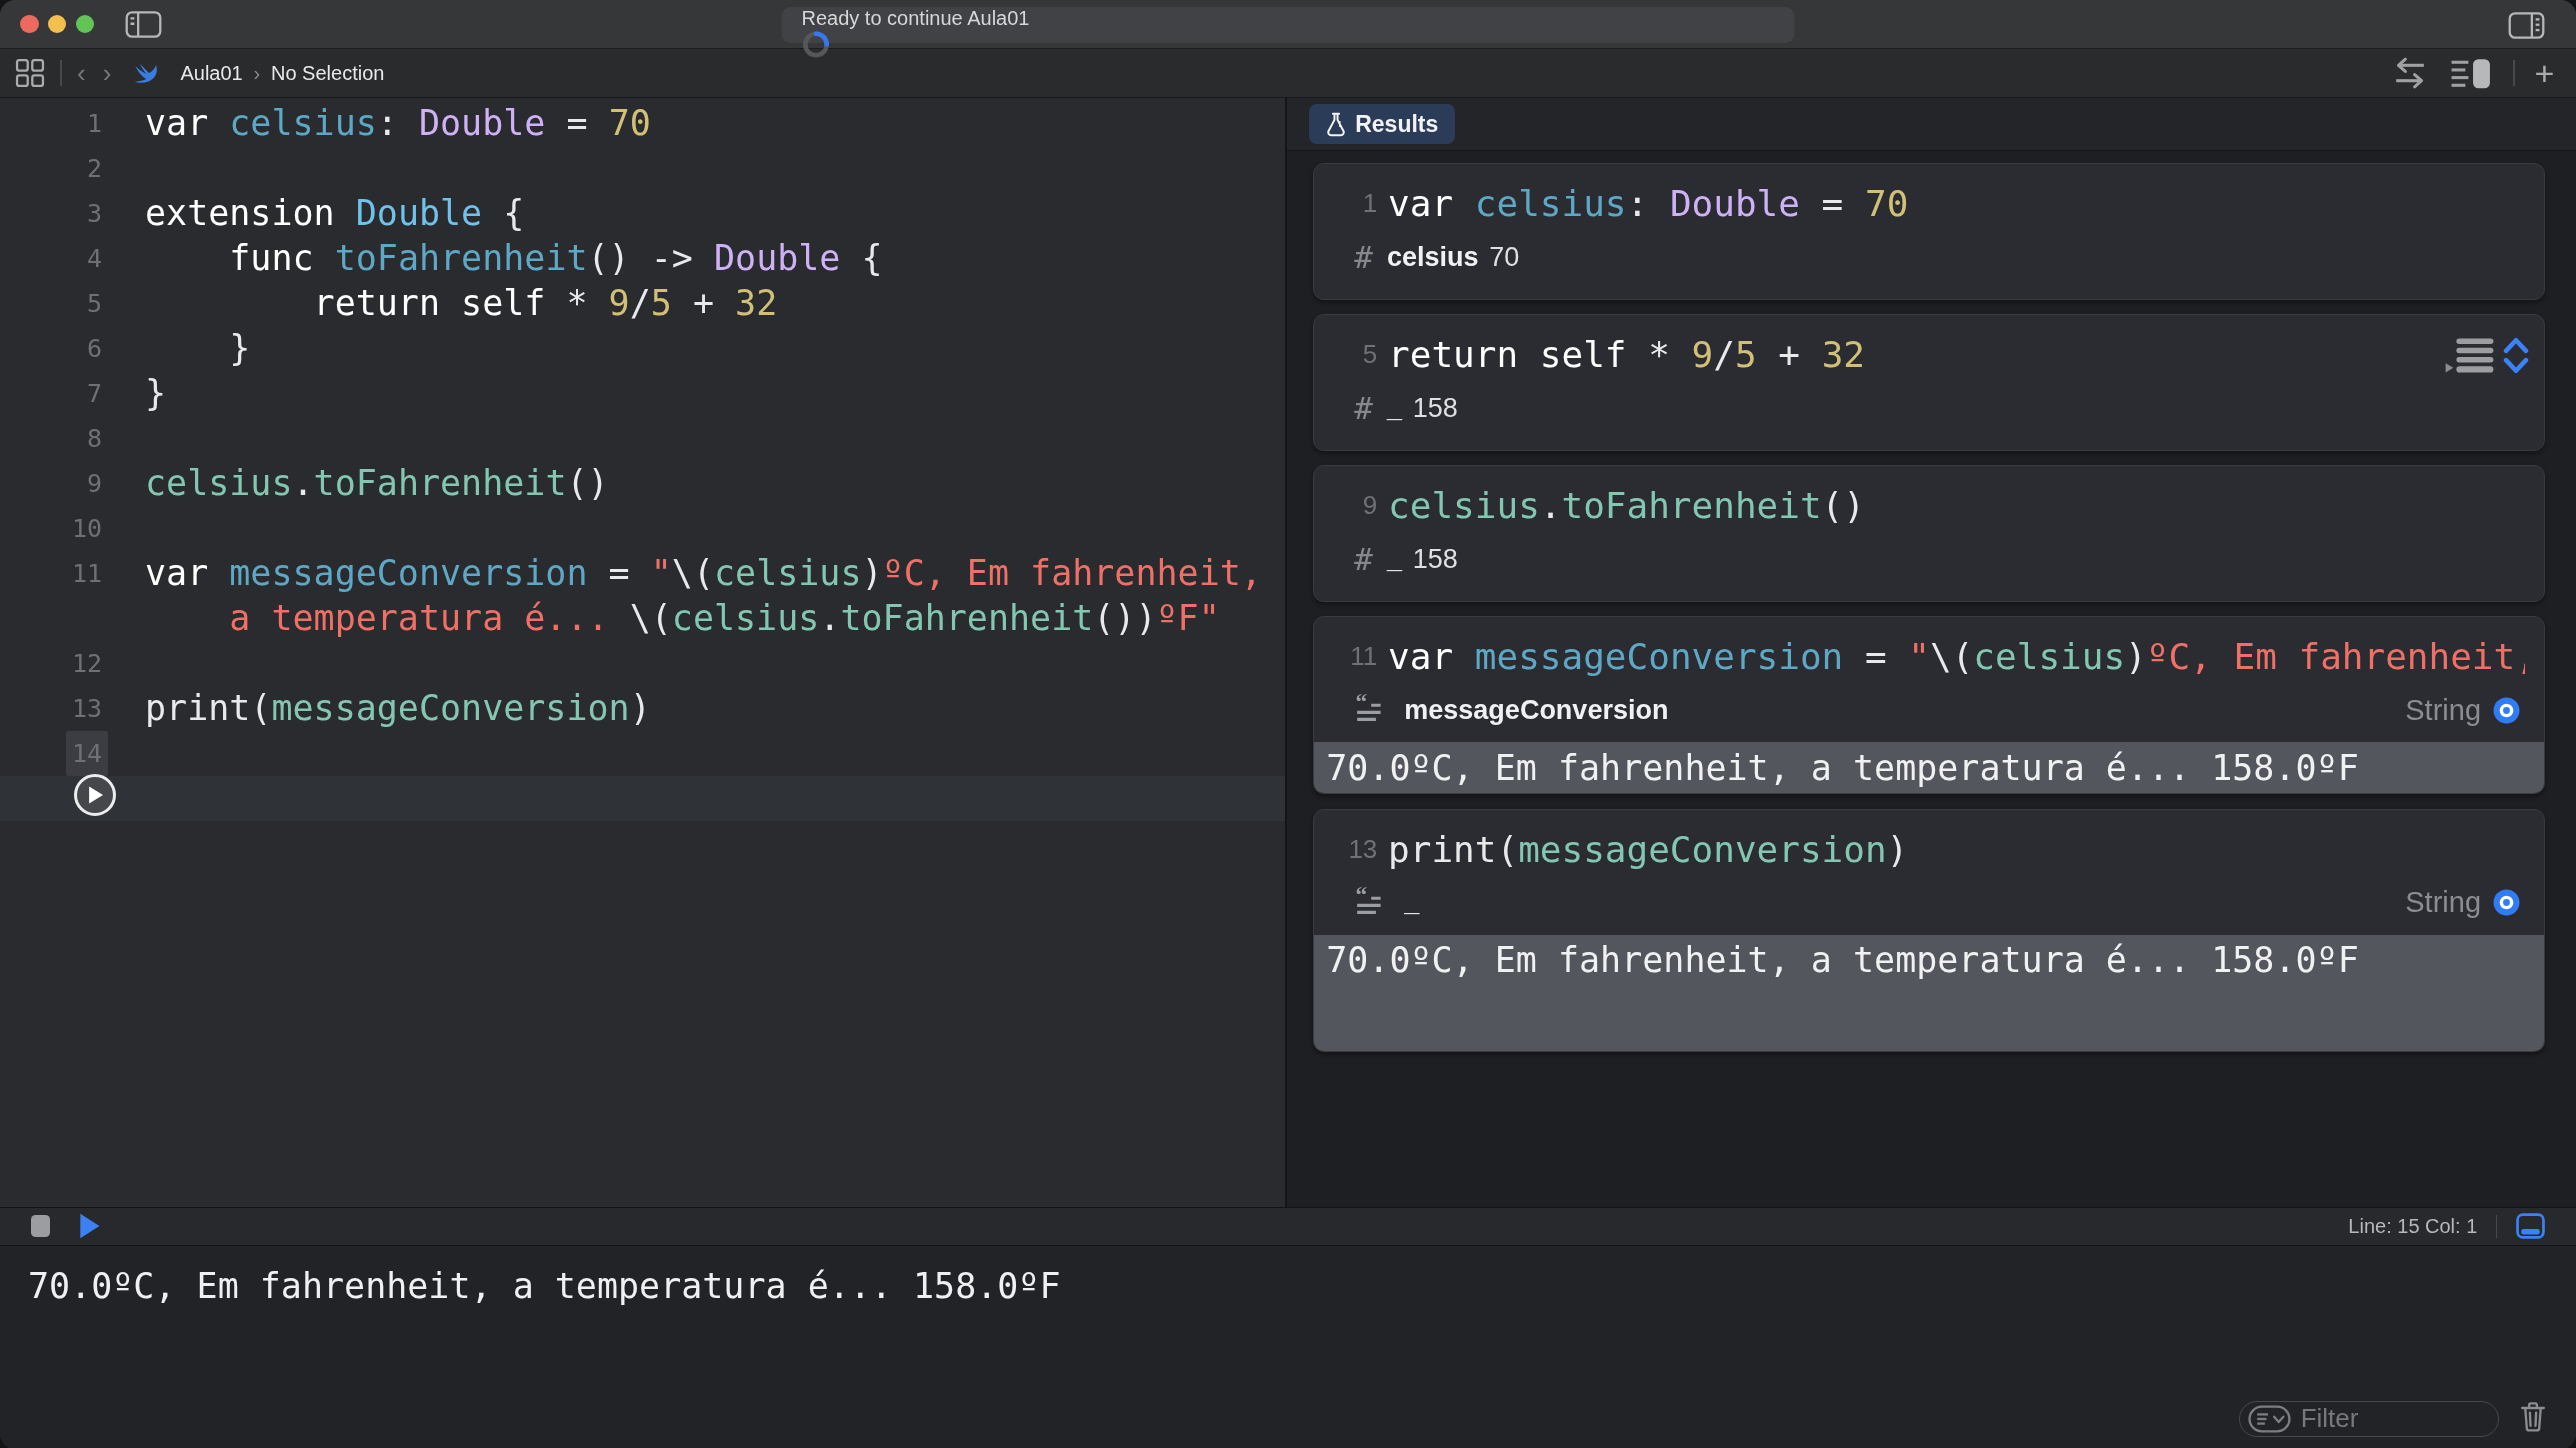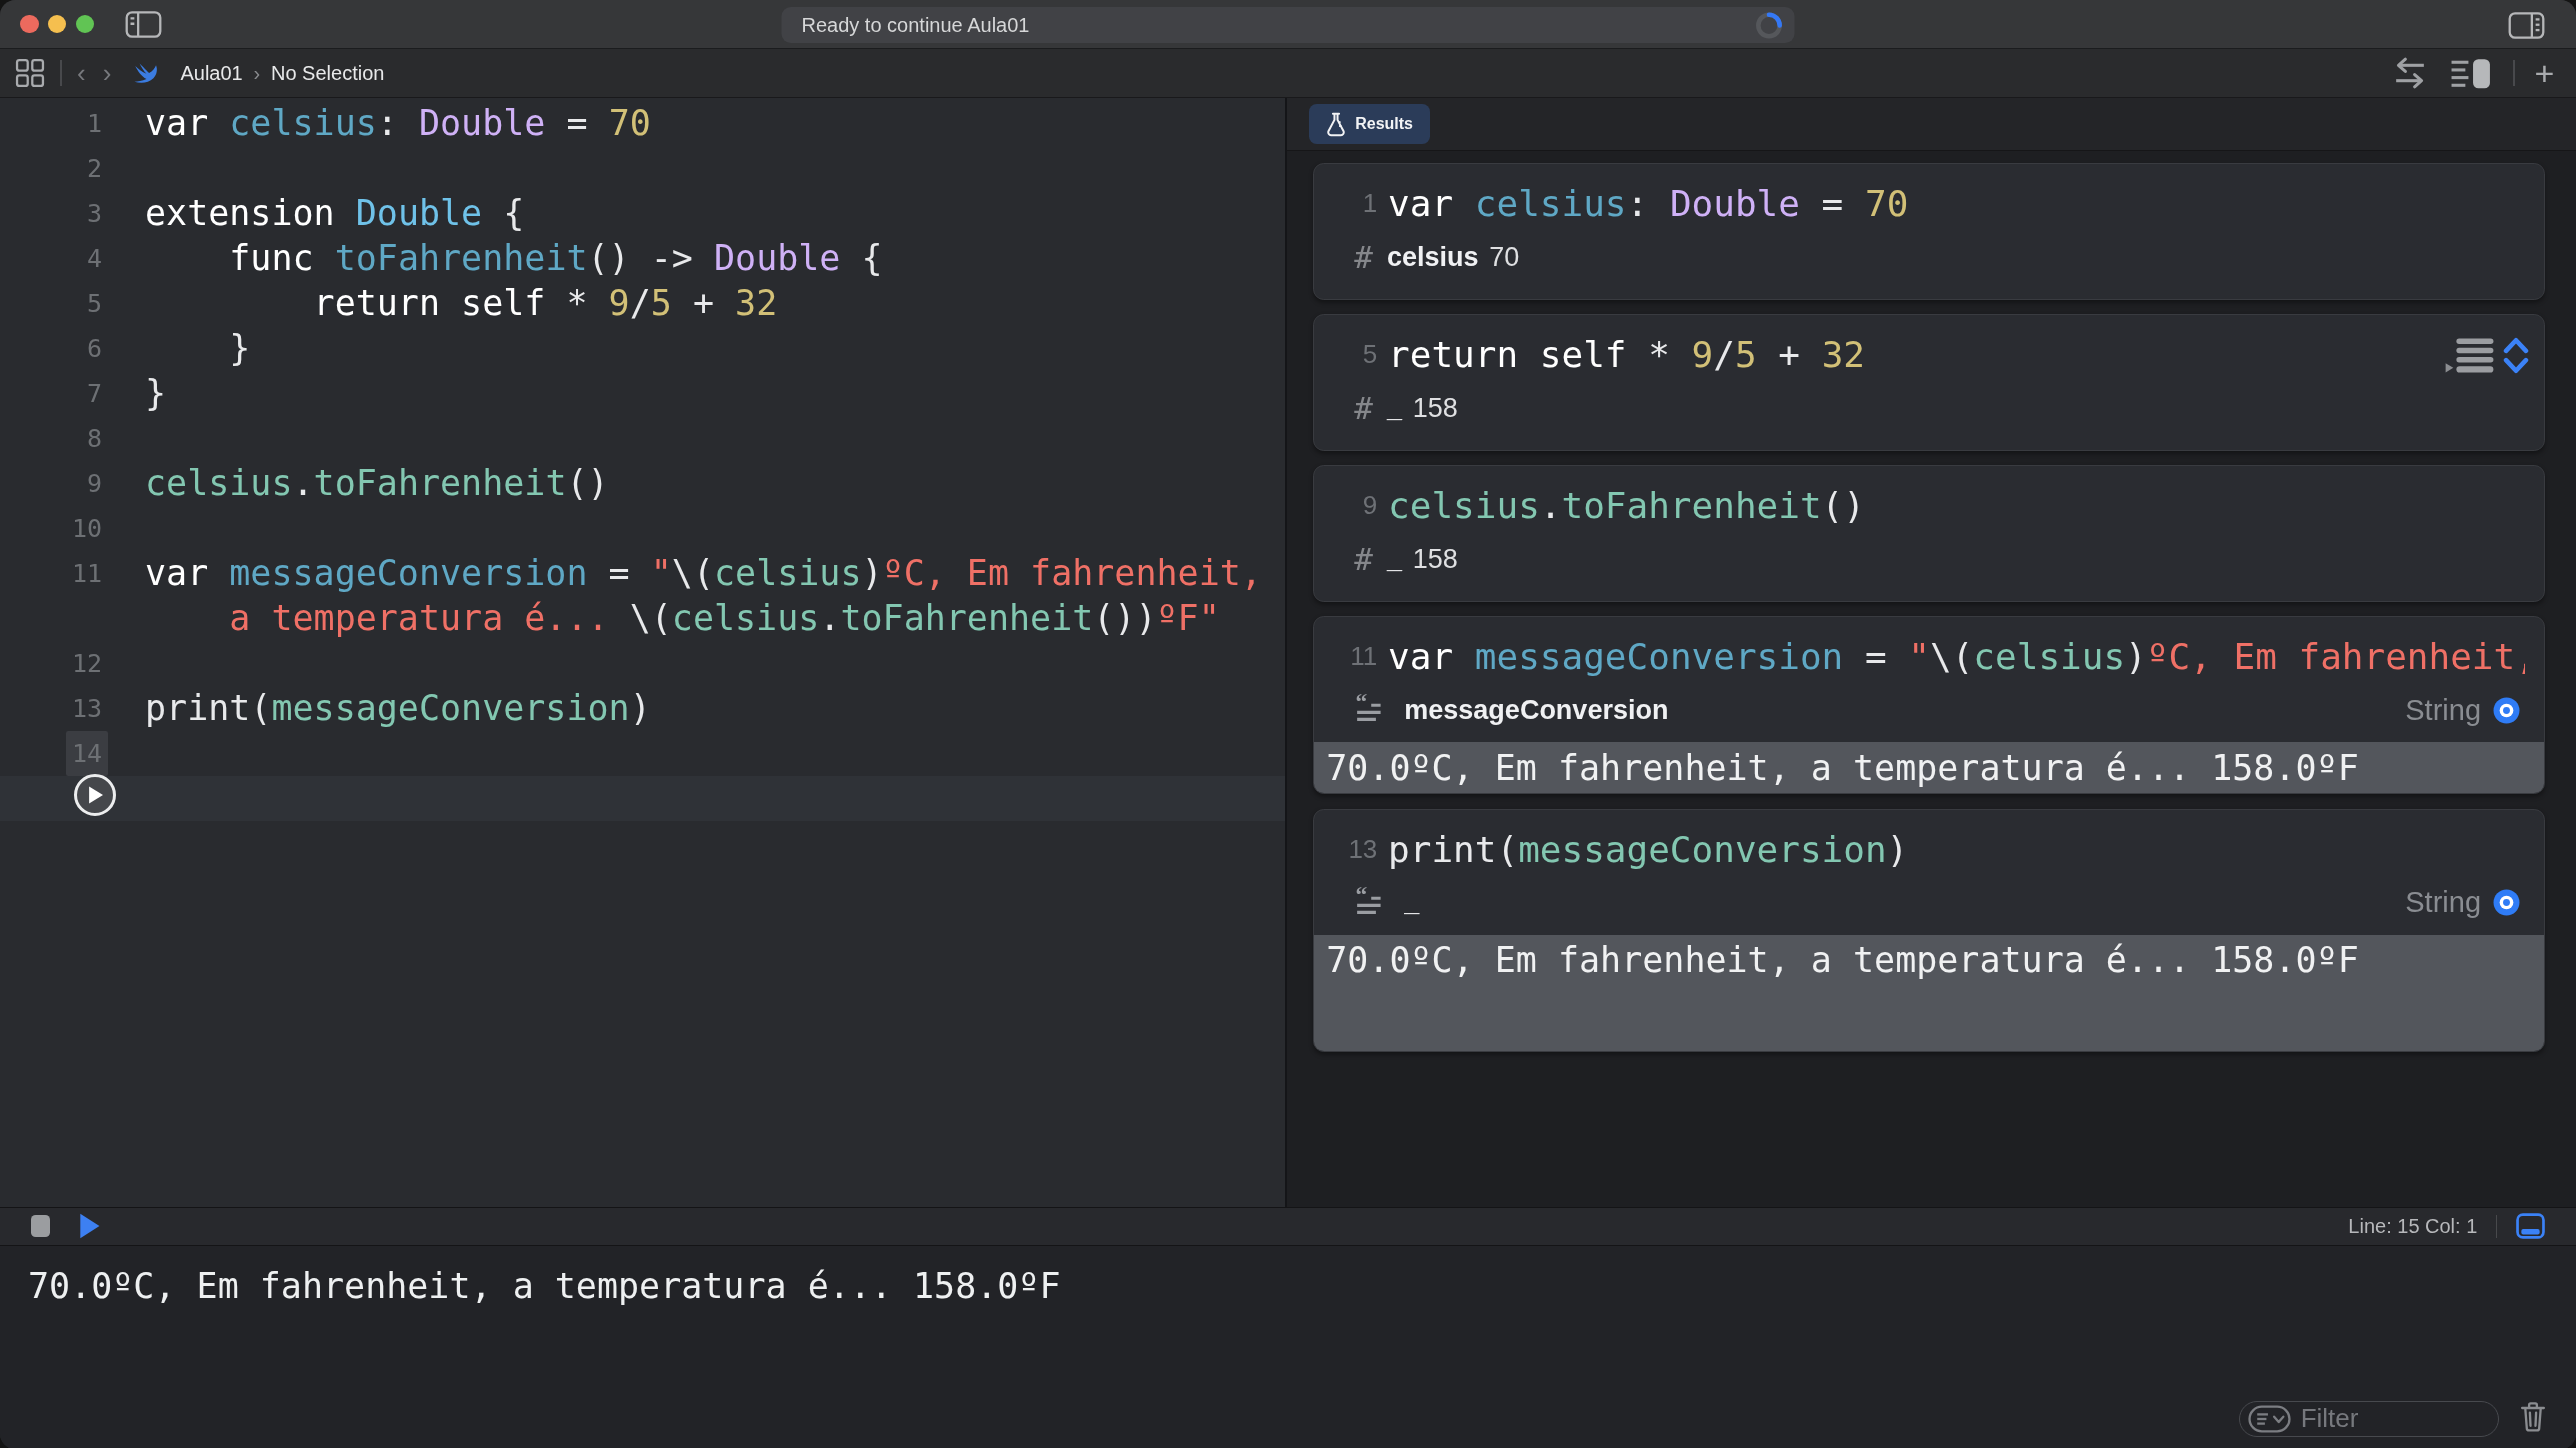--- a/index.html
+++ b/index.html
@@ -5,21 +5,21 @@
   * { margin:0; padding:0; box-sizing:border-box; }
   html,body { width:2576px; height:1449px; background:#141414; font-family:"Liberation Sans", sans-serif; }
   .window { width:2576px; height:1449px; background:#292b2f; border-radius:15.5px; overflow:hidden; display:flex; flex-direction:column; }
 
   
   .titlebar { height:49px; background:#363739; border-bottom:1.5px solid #1b1c1e; position:relative; display:flex; align-items:center; flex:0 0 auto; }
   .lights { display:flex; gap:9.3px; margin-left:20px; }
   .light { width:18.6px; height:18.6px; border-radius:50%; }
   .l-red{background:#ec6a5e;} .l-yellow{background:#f5bf4f;} .l-green{background:#61c454;}
   .tb-icon { color:#b6b7b9; margin-left:31px; display:flex; }
-  .status-pill { position:absolute; left:50%; top:7px; transform:translateX(-50%); width:1013px; height:36px; background:#414246; border-radius:9.3px; display:flex; align-items:center; padding:0 10.8px 0 20px; }
+  .status-pill { position:absolute; left:50%; top:7px; transform:translateX(-50%); width:1013px; height:36px; background:#414246; border-radius:9.3px; display:flex; align-items:flex-start; padding:0 10.8px 0 20px;flex-direction:column; }
   .status-text { font-size:20px; color:#d6d7d8; flex:1; }
   .panel-toggle { position:absolute; right:31px; top:10.8px; color:#b6b7b9; }
 
   
   .toolbar { height:49px; background:#2a2b2d; border-bottom:1.5px solid #19191b; display:flex; align-items:center; flex:0 0 auto; }
   .tool-left { display:flex; align-items:center; margin-left:14px; gap:14px; }
   .vsep { width:1.5px; height:26px; background:#48494c; }
   .chev { color:#77797d; font-size:26px; line-height:26px; padding:0 1.5px; }
   .crumbs { display:flex; align-items:center; gap:10.8px; margin-left:4px; }
   .crumb { font-size:20px; color:#e8e9ea; }
@@ -40,21 +40,21 @@
   .ghl .numbox { background:#3b3d42; }
   .ecode { font-family:"DejaVu Sans Mono", monospace; font-size:35px; line-height:45px; white-space:pre; margin-left:29px; }
   .play-circle { position:absolute; left:74px; top:676px; width:42px; height:42px; border-radius:50%; border:3.1px solid #ecedee; background:#45474b; display:flex; align-items:center; justify-content:center; }
 
   .kw{color:#ffffff;font-weight:normal} .nm{color:#5fa8c5} .ty{color:#6fc2e9} .tl{color:#cfb1f6}
   .num{color:#d2c077} .str{color:#ef7066} .itp{color:#83c7b1} .pl{color:#e8e9eb}
 
   
   .results-header { height:53px; background:#242528; border-bottom:1.5px solid #161618; display:flex; align-items:center; flex:0 0 auto; }
   .results-tab { margin-left:21.6px; height:40px; background:#2b3c59; border-radius:7.7px; display:inline-flex; align-items:center; gap:9.3px; padding:0 17px; }
-  .results-tab span { font-size:16px; font-weight:600; color:#f2f3f5; }
+  .results-tab span { font-size:23px; font-weight:600; color:#f2f3f5; }
   .cards { padding:12.4px 31px 0 25.5px; overflow:hidden; }
   .card { position:relative; background:#2a2c31; border:0.8px solid #393b40; border-radius:10.8px; margin-bottom:14.7px; overflow:hidden; box-shadow:0 2.3px 4.6px rgba(0,0,0,0.35); display:flex; flex-direction:column; }
   .cpad { padding:17px 18.6px 0 15.5px; }
   .cpad.closed { padding-bottom:20px; }
   .crow { display:flex; }
   .cnum { width:48px; flex:0 0 auto; text-align:right; font-size:26px; line-height:45px; color:#6e7176; }
   .ccode { font-family:"DejaVu Sans Mono", monospace; font-size:36px; line-height:45px; white-space:pre; margin-left:10.8px; overflow:hidden; }
   .rrow { display:flex; align-items:center; margin:9.3px 4.6px 0 25px; height:43px; }
   .hash { font-family:"DejaVu Sans Mono", monospace; font-size:31px; color:#85878b; margin-right:14px; }
   .rlabel { font-size:27px; font-weight:700; color:#f0f1f3; }

